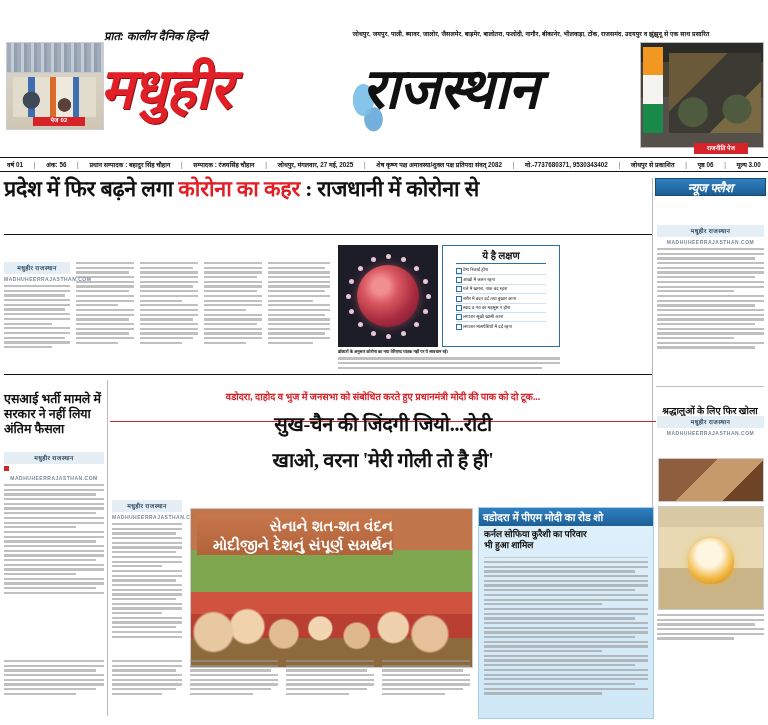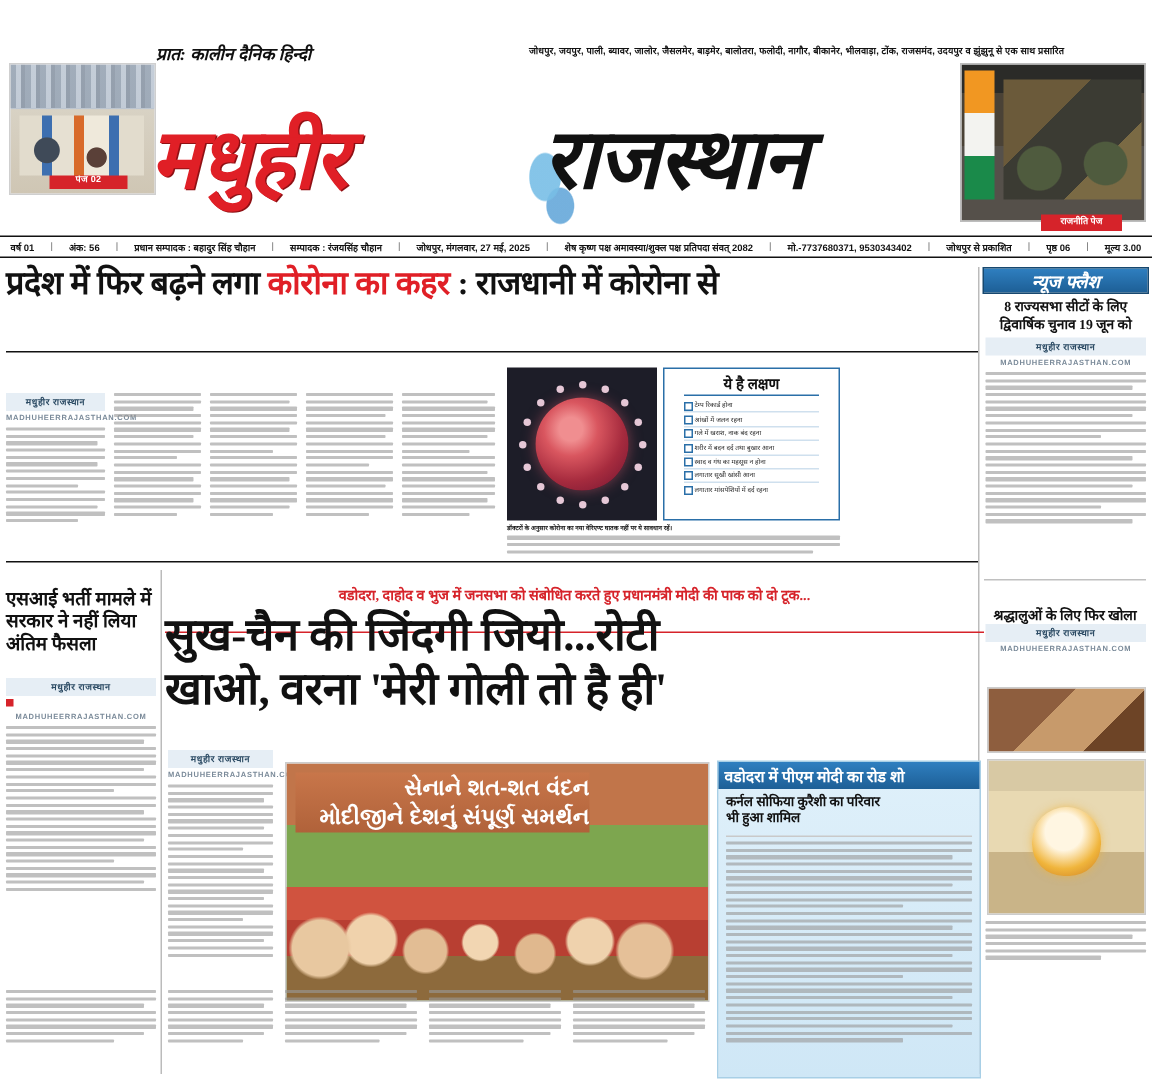--- a/index.html
+++ b/index.html
@@ -58,21 +58,21 @@
       radial-gradient(circle at 22% 58%, #3f4a58 0 12%, transparent 13%),
       radial-gradient(circle at 62% 70%, #5a4038 0 11%, transparent 12%),
       linear-gradient(90deg,#e2dccd 0 18%,#3d6fb0 18% 26%,#e6e0d2 26% 44%,#d86a2a 44% 52%,#efe9db 52% 72%,#3d6fb0 72% 80%,#e2dccd 80% 100%);
   }
   .mh-photo-l-cap {
     position: absolute; left: 26px; bottom: 3px; width: 52px; height: 11px;
     background: #d6232a; color: #fff; font-size: 6px; font-weight: bold;
     text-align: center; line-height: 11px; letter-spacing: .2px;
   }
   .mh-title {
-    position: absolute; left: 100px; top: 50px; width: 560px; height: 74px; text-align: right;
+    position: absolute; left: 100px; top: 32px; width: 560px; height: 74px; text-align: right;
   }
   .mh-title-a {
     position: absolute; left: 0; top: 0;
     font-size: 56px; font-weight: bold; font-style: italic;
     color: #e01f26; line-height: 74px; letter-spacing: -1px;
     font-family: "Liberation Serif", serif;
     text-shadow: 1px 1px 0 #8f1014;
   }
   .mh-title-b {
     position: absolute; left: 262px; top: 0;
@@ -261,22 +261,22 @@
 
   
   .lead2-kicker {
     position:absolute; left:110px; top:390px; width:546px;
     font-size:9.6px; font-weight:bold; color:#d6232a; text-align:center;
     font-family:"Liberation Serif", serif;
     border-bottom: 1px solid #d6232a; padding-bottom:18px;
   }
   .lead2-h {
     position:absolute; left:110px; top:406px; width:546px;
-    font-size:30px; font-weight:bold; color:#111; line-height:36px;
-    text-align:left; letter-spacing:-.3px;
+    font-size:20px; font-weight:bold; color:#111; line-height:36px;
+    text-align:center; letter-spacing:-.3px;
     font-family:"Liberation Serif", serif;
   }
 
   
   .photo { position:absolute; overflow:hidden; border:.6px solid #ccc; }
   .ph-rally {
     left:190px; top:508px; width:283px; height:160px;
     background: linear-gradient(to bottom,#c1754a 0 26%, #7da64f 26% 62%, #5c8a3c 62% 100%);
   }
   .ph-rally .banner {
@@ -553,21 +553,20 @@
         <i class="m"></i>
     </div>
   </div>
 
   <div class="hrule" style="left:4px; top:374px; width:648px;"></div>
 
   <div class="vrule" style="left:652px; top:178px; height:538px;"></div>
 
   <div class="flashhdr">न्यूज फ्लैश</div>
 
-  <div class="flash-h">8 राज्यसभा सीटों के लिए द्विवार्षिक चुनाव 19 जून को</div>
 
   <div class="col" style="left:657px; top:225px; width:107px;">
     <div class="byline">मधुहीर राजस्थान</div>
     <div class="weburl">MADHUHEERRAJASTHAN.COM</div>
     <div class="lines">
       <i class="f"></i>
         <i class="f"></i>
         <i class="m"></i>
         <i class="f"></i>
         <i class="f"></i>

